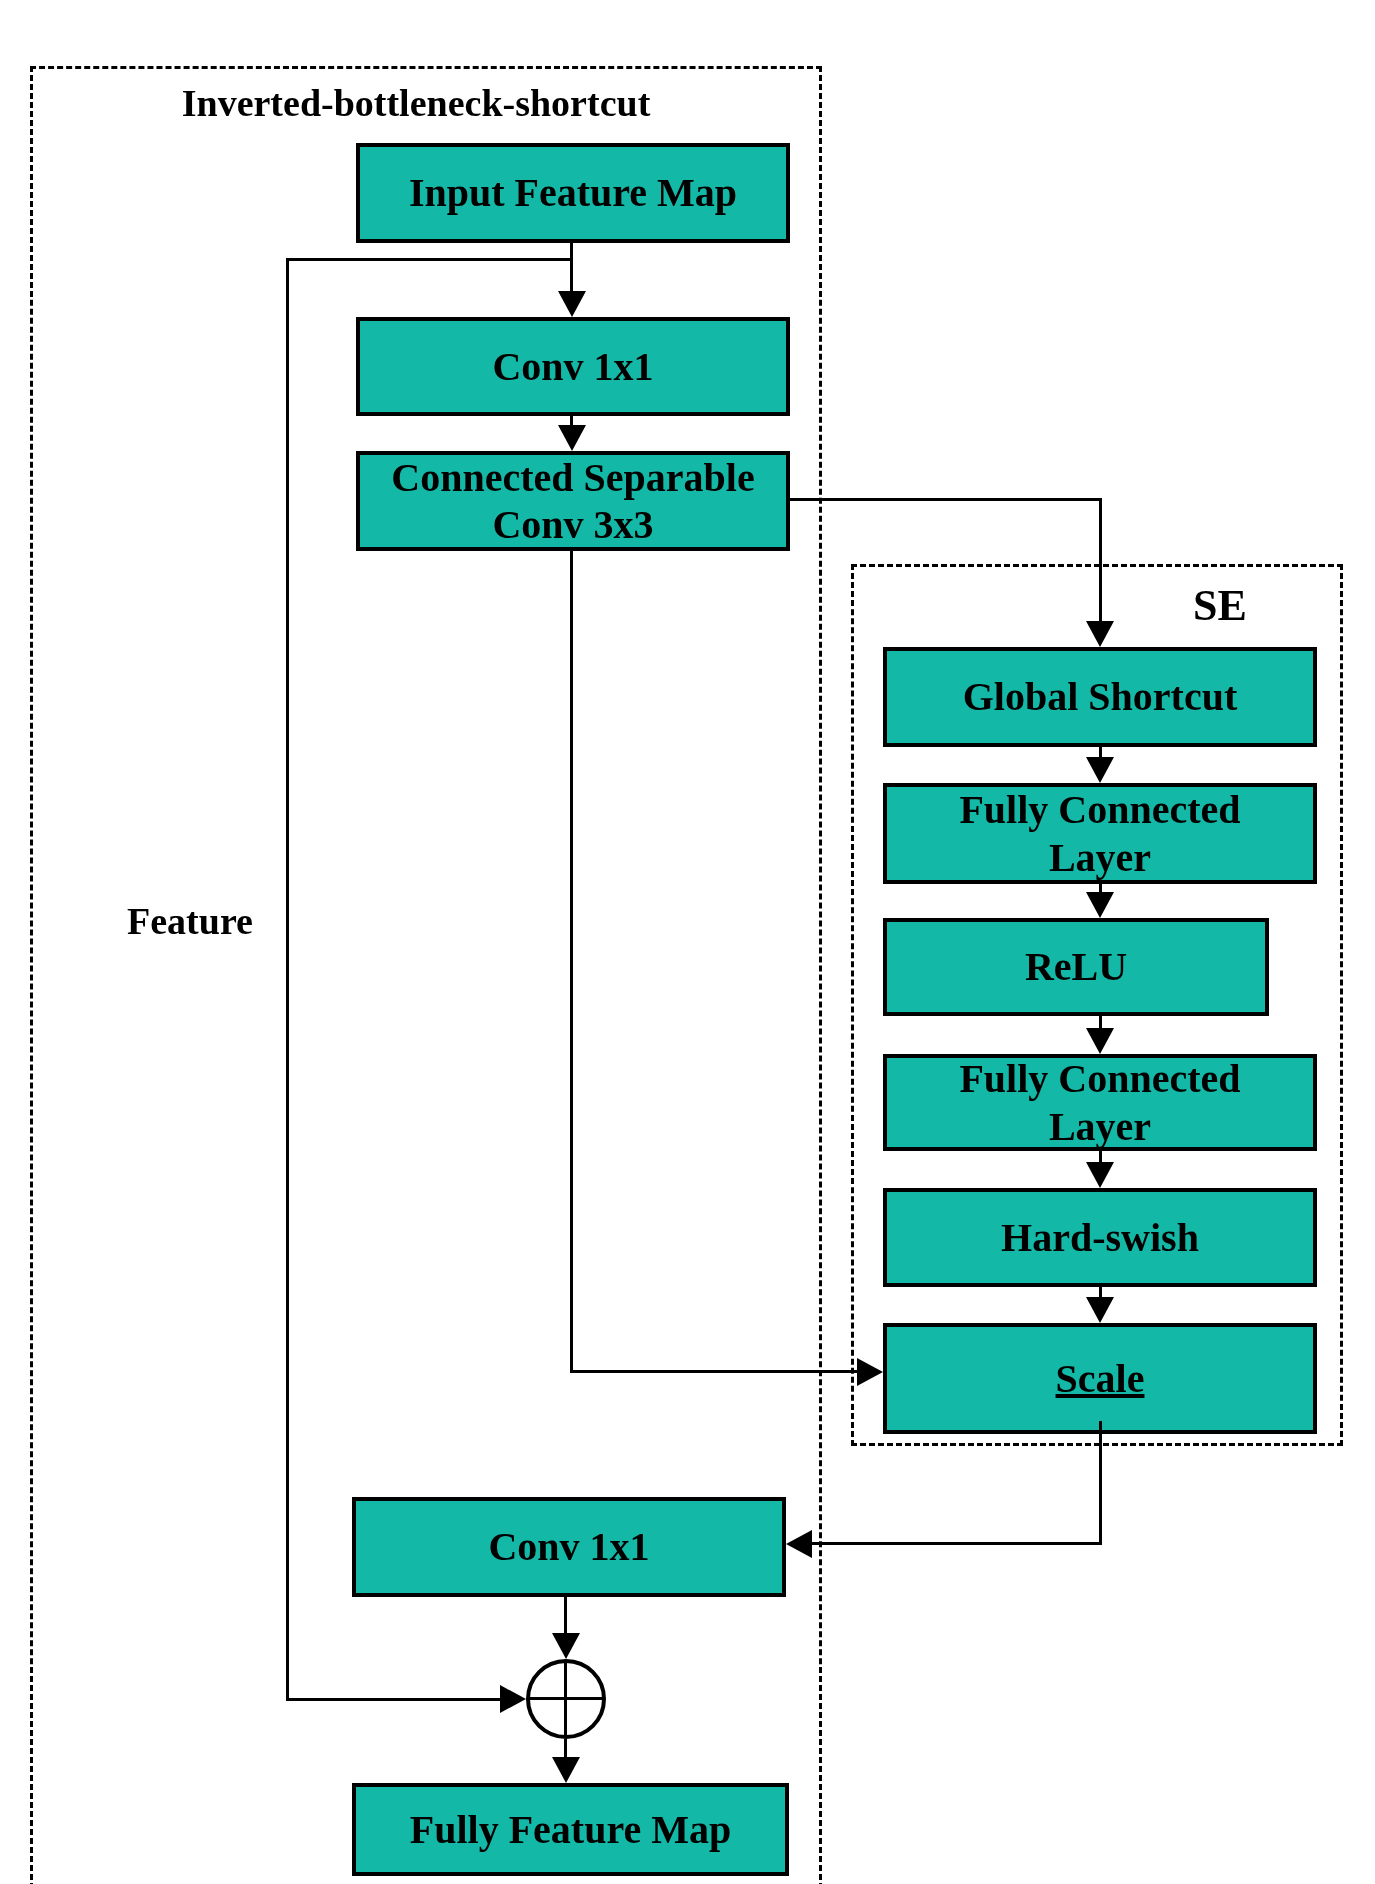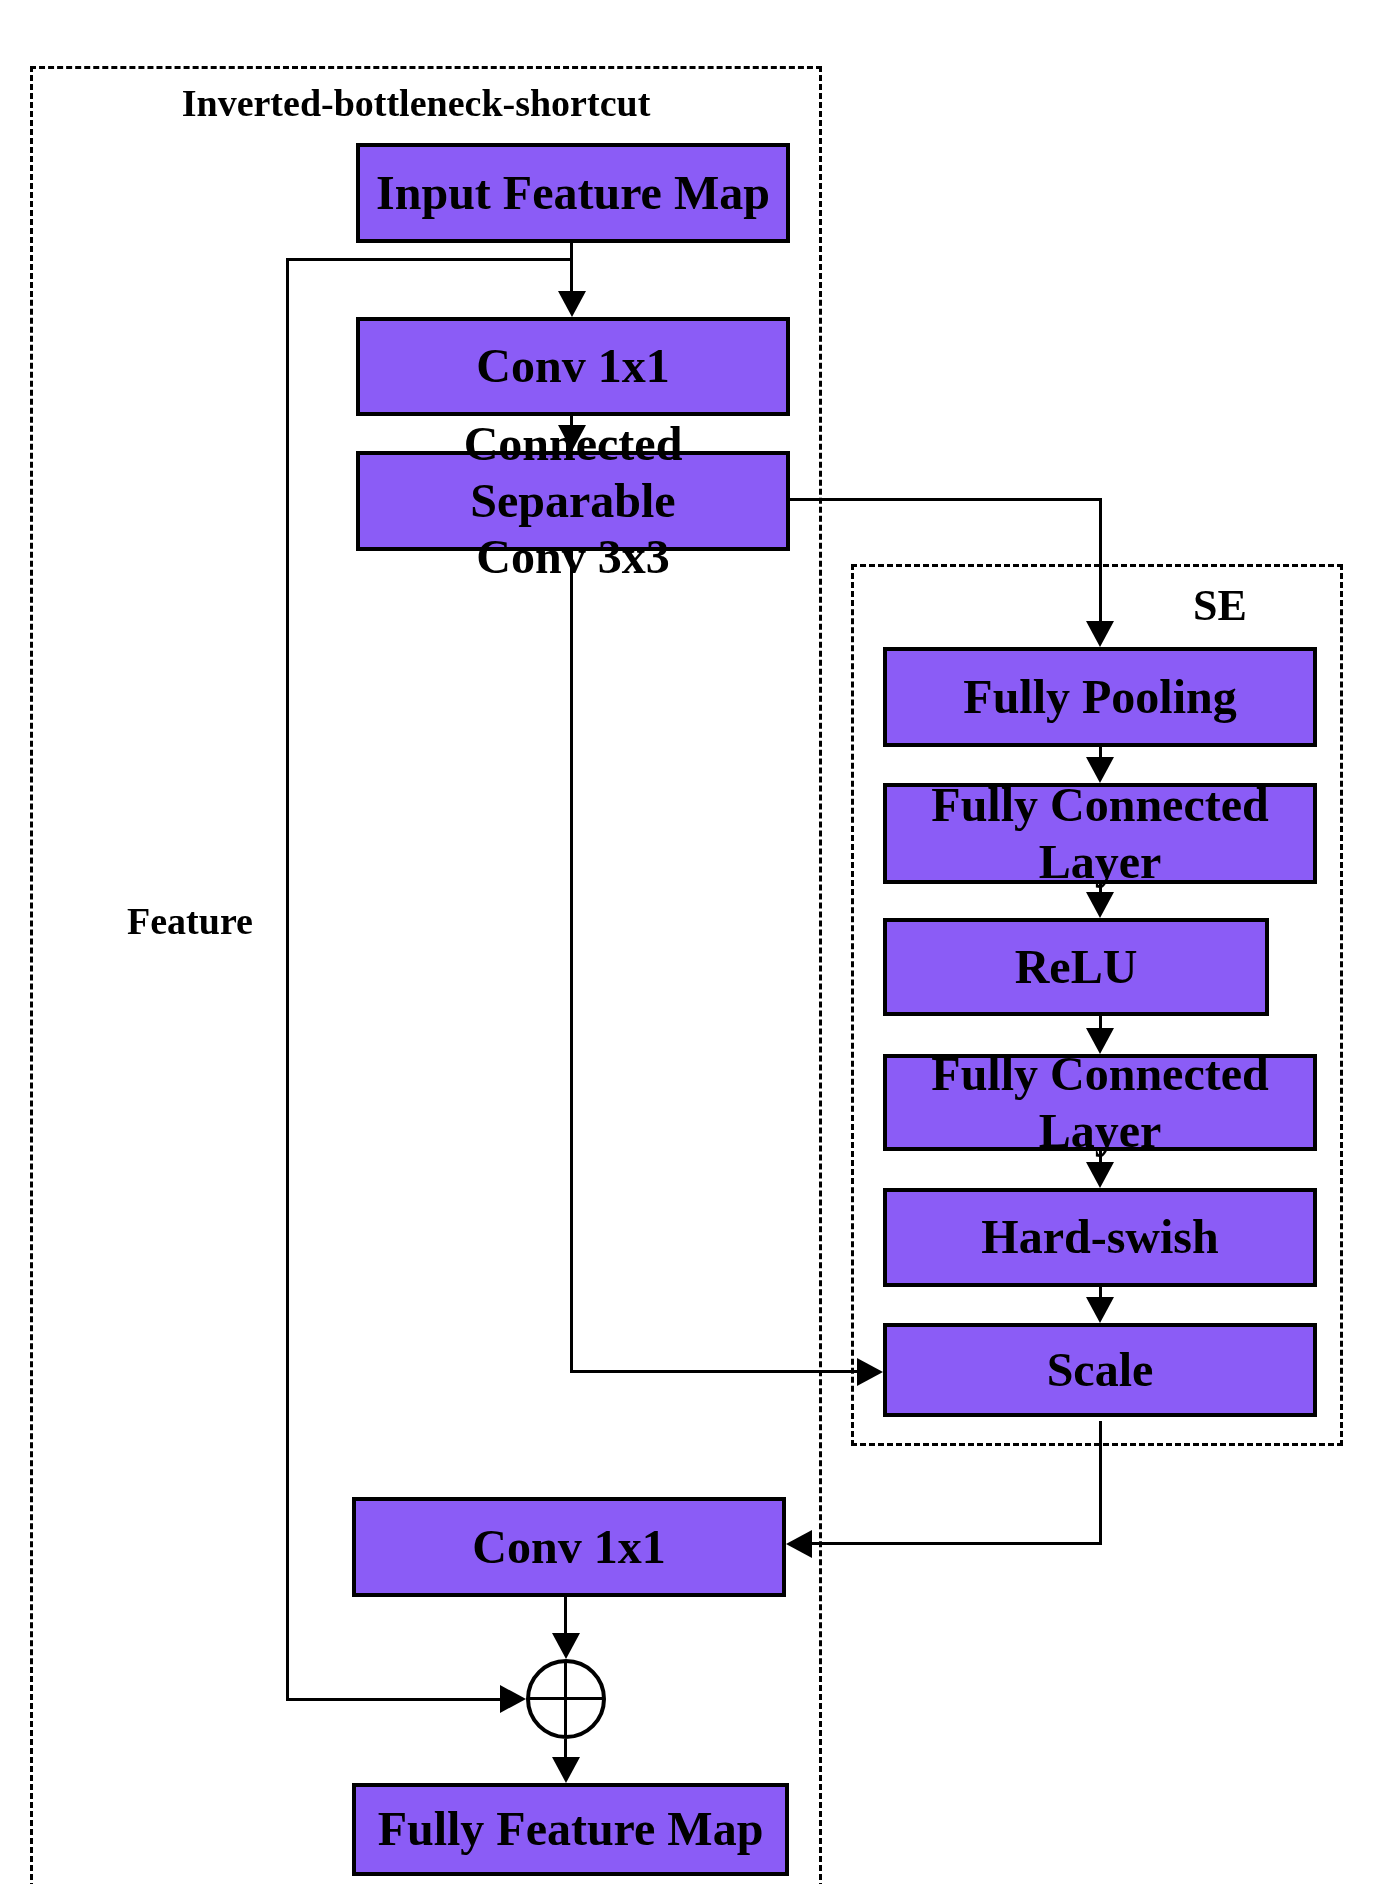--- a/index.html
+++ b/index.html
@@ -20,27 +20,27 @@
   .dashed-group {
     position: absolute;
     box-sizing: border-box;
     border: 3px dashed #000000;
     background: transparent;
   }
   .node {
     position: absolute;
     box-sizing: border-box;
     border: 4px solid #000000;
-    background: #8b5cf6;
+    background: #14b8a6;
     display: flex;
     align-items: center;
     justify-content: center;
     text-align: center;
     font-weight: bold;
-    font-size: 48px;
+    font-size: 40px;
     line-height: 1.18;
     white-space: pre-line;
   }
   .lbl {
     position: absolute;
     font-weight: bold;
     text-align: center;
     line-height: 1;
   }
   .title-lbl   { font-size: 38px; }
@@ -117,33 +117,33 @@
 
   <div class="node" style="left:356px; top:273px; width:434px; height:99px;">Conv 1x1</div>
 
   <div class="node" style="left:356px; top:407px; width:434px; height:100px;">Connected Separable
 Conv 3x3</div>
 
   <div class="node" style="left:352px; top:1453px; width:434px; height:100px;">Conv 1x1</div>
 
   <div class="node" style="left:352px; top:1739px; width:437px; height:93px;">Fully Feature Map</div>
 
-  <div class="node" style="left:883px; top:603px; width:434px; height:100px;">Fully Pooling</div>
+  <div class="node" style="left:883px; top:603px; width:434px; height:100px;">Global Shortcut</div>
 
   <div class="node" style="left:883px; top:739px; width:434px; height:101px;">Fully Connected
 Layer</div>
 
   <div class="node" style="left:883px; top:874px; width:386px; height:98px;">ReLU</div>
 
   <div class="node" style="left:883px; top:1010px; width:434px; height:97px;">Fully Connected
 Layer</div>
 
   <div class="node" style="left:883px; top:1144px; width:434px; height:99px;">Hard-swish</div>
 
-  <div class="node" style="left:883px; top:1279px; width:434px; height:94px;">Scale</div>
+  <div class="node" style="left:883px; top:1279px; width:434px; height:111px;text-decoration:underline;">Scale</div>
 
   <div class="ln" style="left:570px; top:198px; width:3px; height:51px;"></div>
   <div class="ar ar-d" style="left:558px; top:247px;"></div>
 
   <div class="ln" style="left:286px; top:214px; width:286px; height:3px;"></div>
   <div class="ln" style="left:286px; top:214px; width:3px; height:1443px;"></div>
   <div class="ln" style="left:286px; top:1654px; width:218px; height:3px;"></div>
   <div class="ar ar-r" style="left:500px; top:1641px;"></div>
 
   <div class="ln" style="left:570px; top:372px; width:3px; height:10px;"></div>

